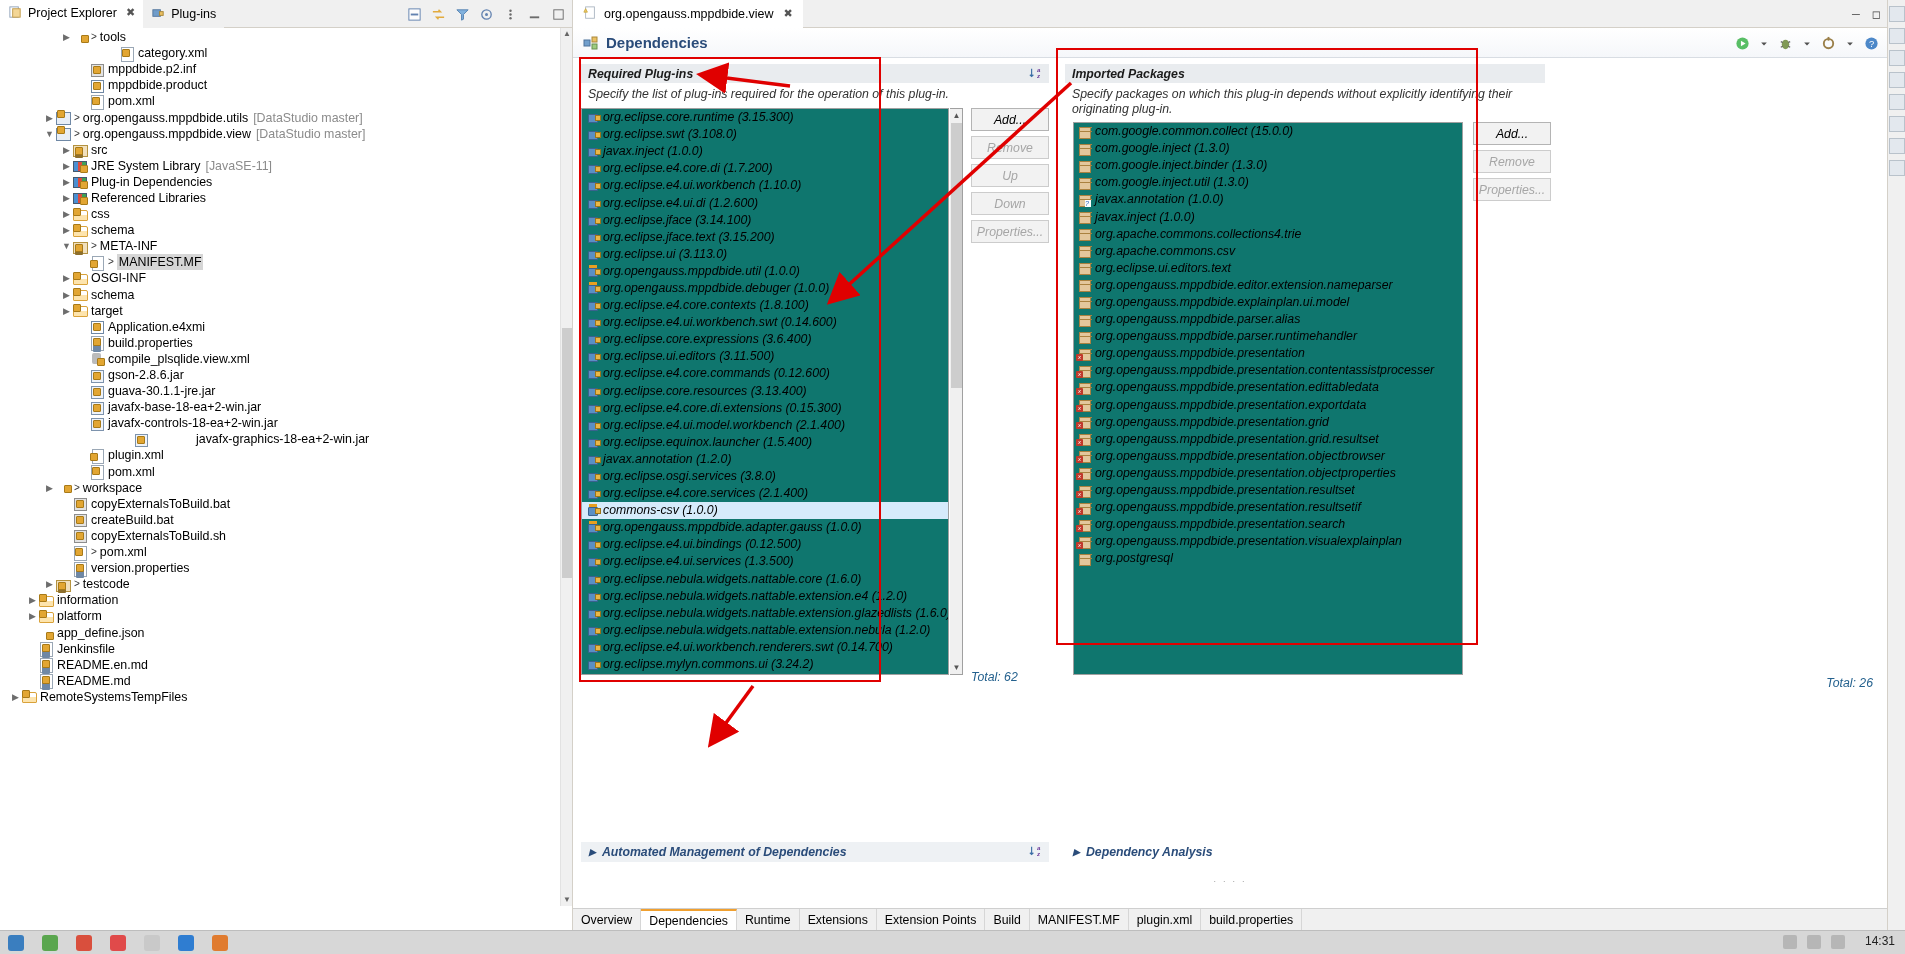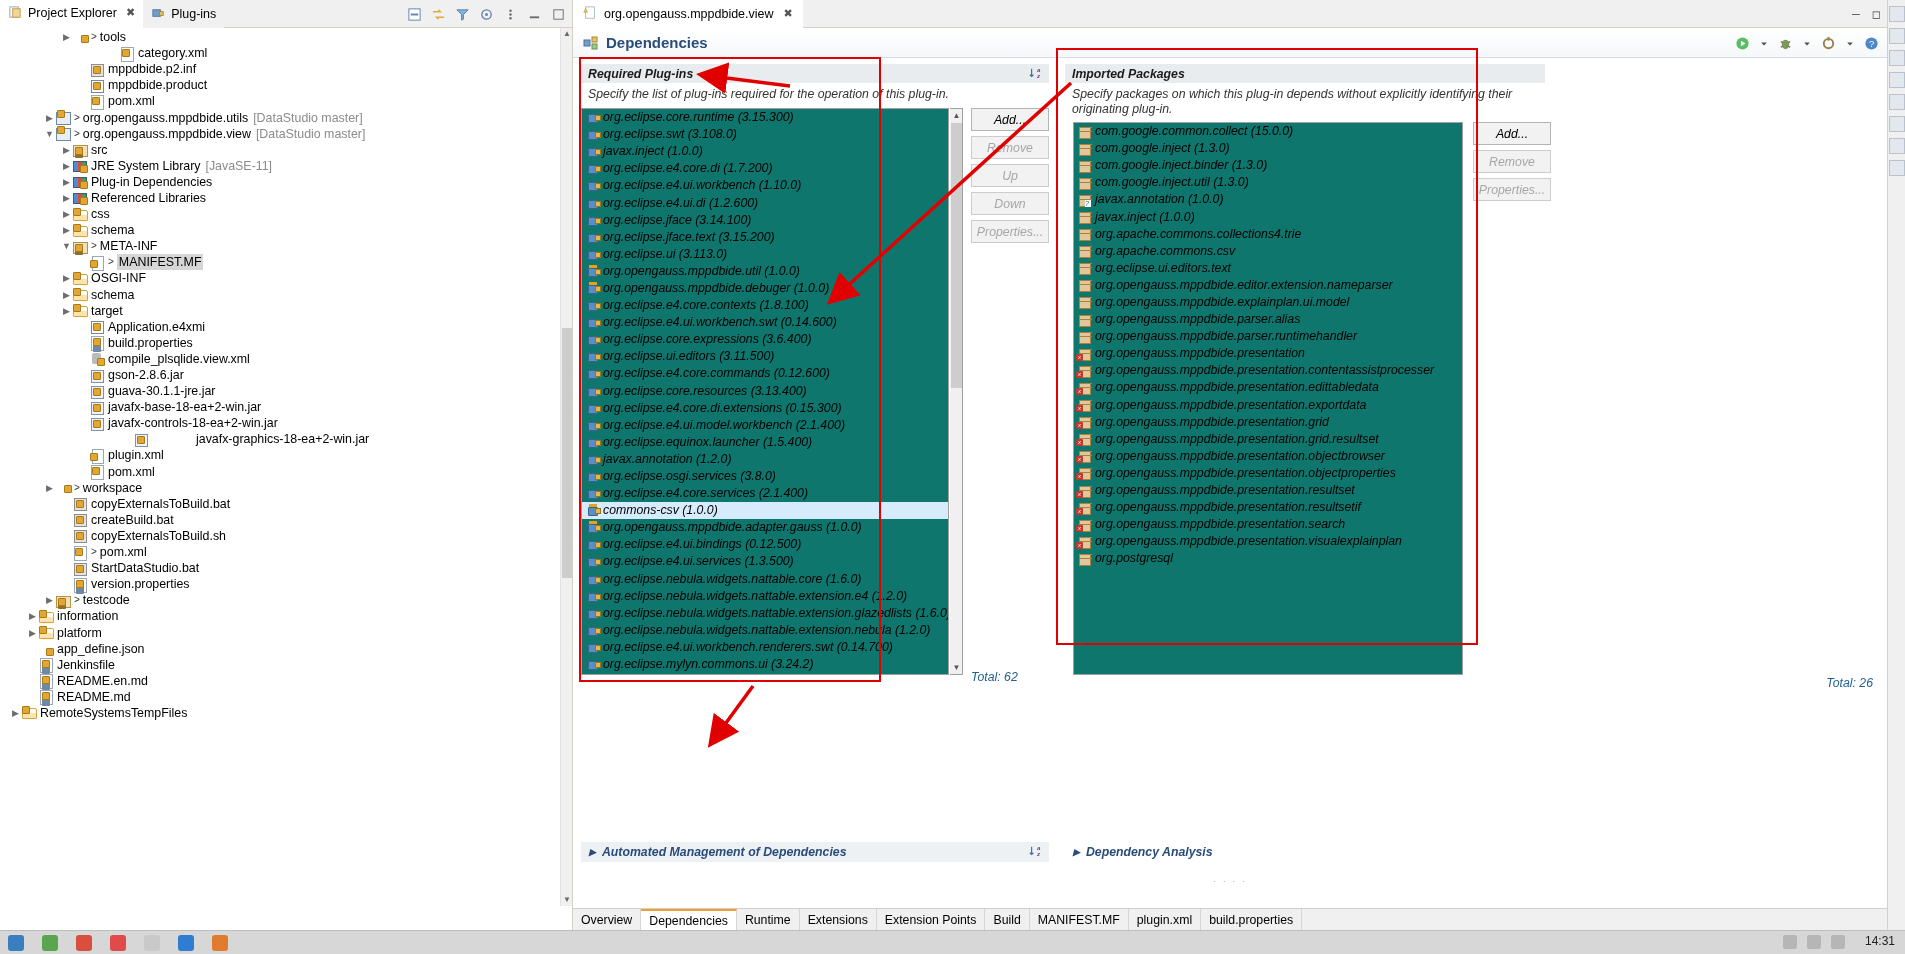--- a/index.html
+++ b/index.html
@@ -485,25 +485,20 @@
           <span class="lbl">copyExternalsToBuild.sh</span>
         </div>
         <div class="trow" style="padding-left: 61px;">
           <span class="arrow"></span>
           <span class="ic xmlf lock"></span>
           <span class="gt">&gt;</span>
           <span class="lbl">pom.xml</span>
         </div>
         <div class="trow" style="padding-left: 61px;">
           <span class="arrow"></span>
-          <span class="ic bat lock"></span>
-          <span class="lbl">StartDataStudio.bat</span>
-        </div>
-        <div class="trow" style="padding-left: 61px;">
-          <span class="arrow"></span>
           <span class="ic props lock"></span>
           <span class="lbl">version.properties</span>
         </div>
         <div class="trow" style="padding-left: 44px;">
           <span class="arrow">▶</span>
           <span class="ic srcf lock"></span>
           <span class="gt">&gt;</span>
           <span class="lbl">testcode</span>
         </div>
         <div class="trow" style="padding-left: 27px;">

